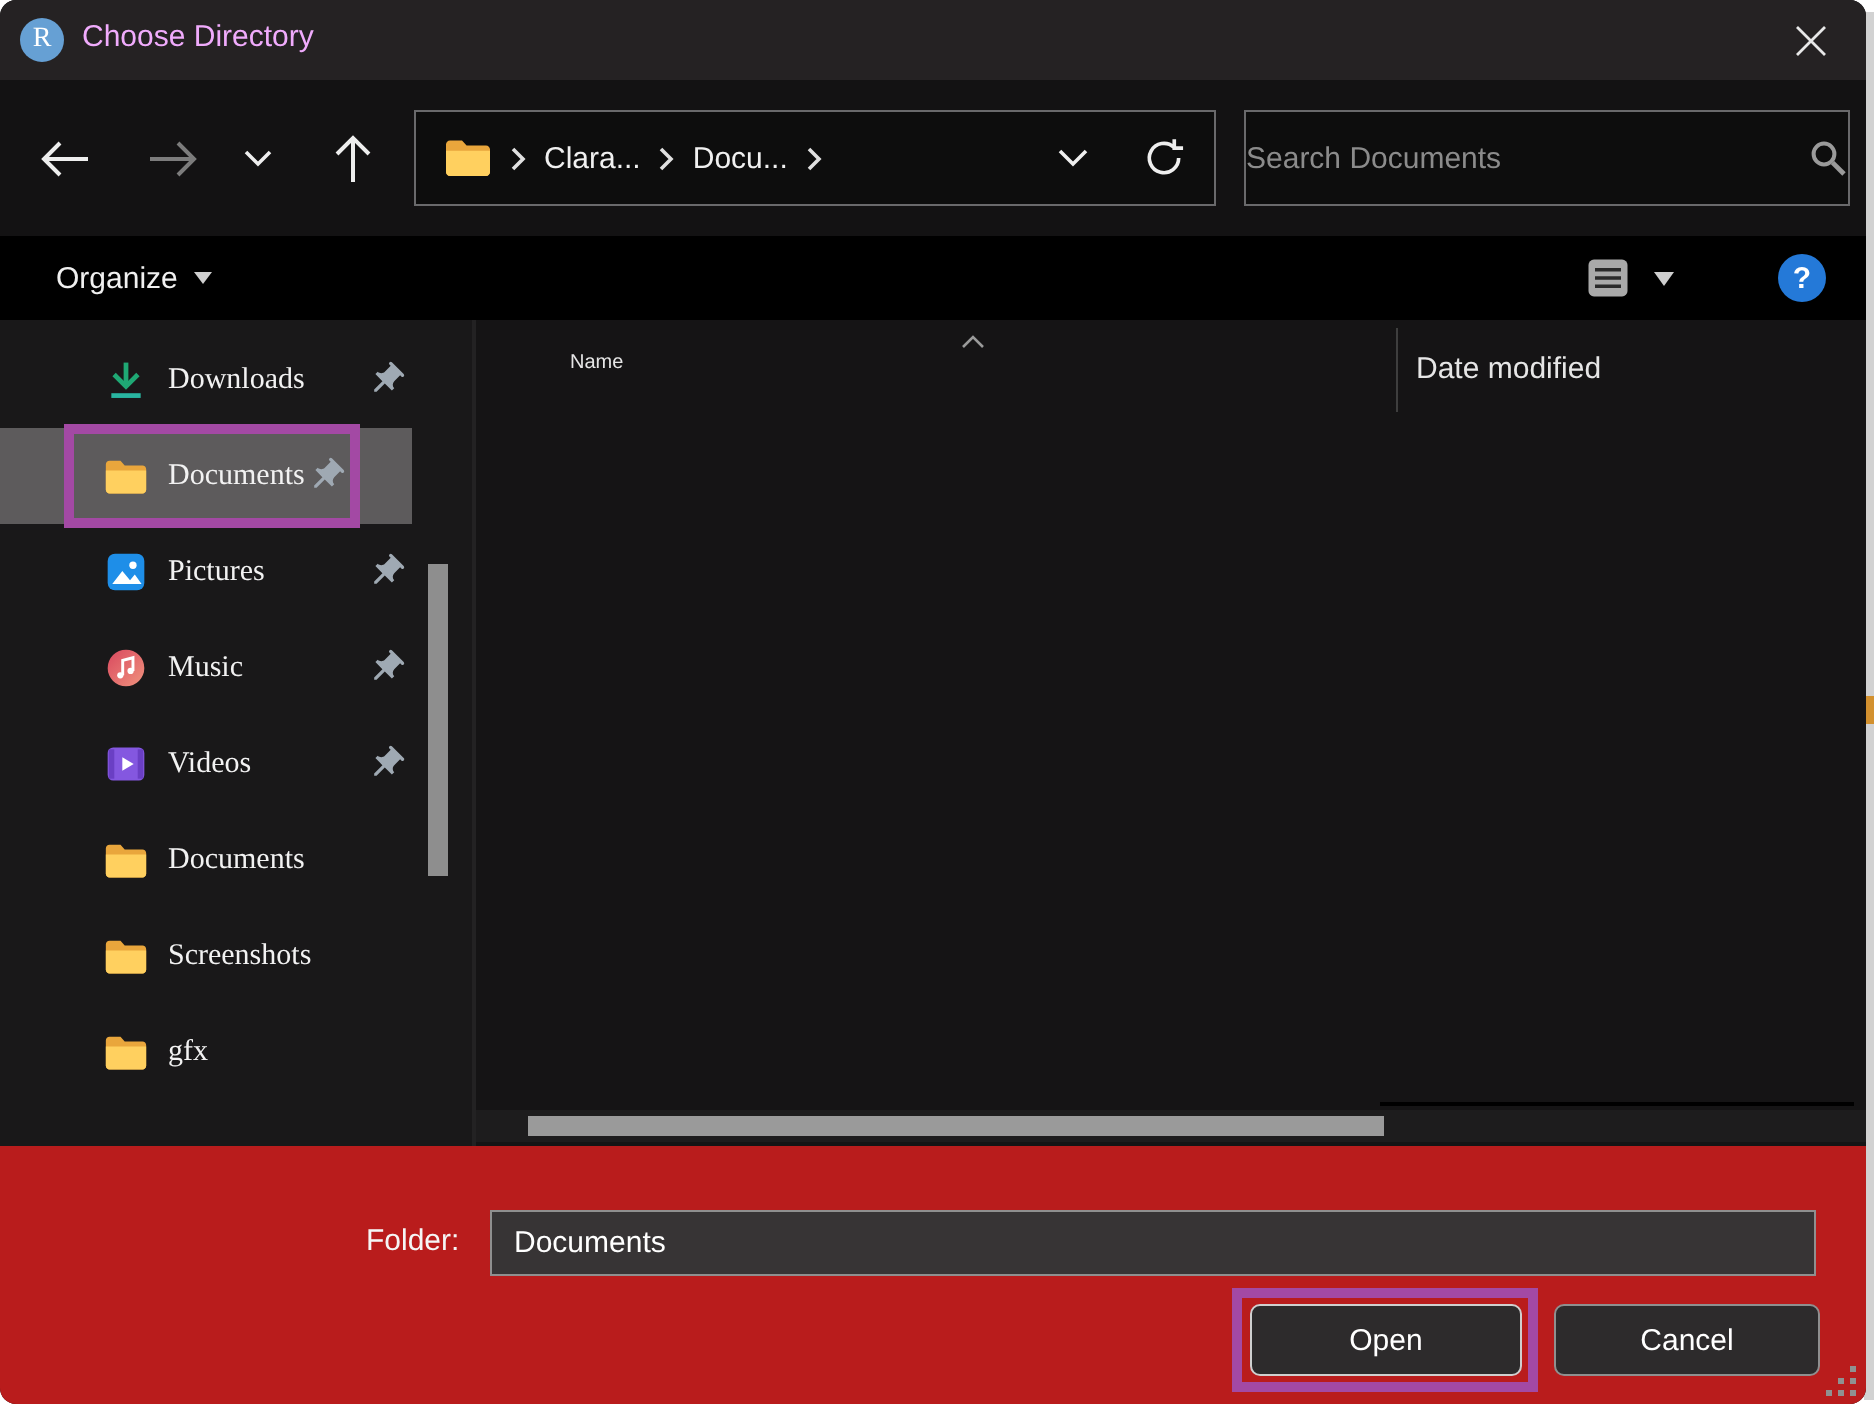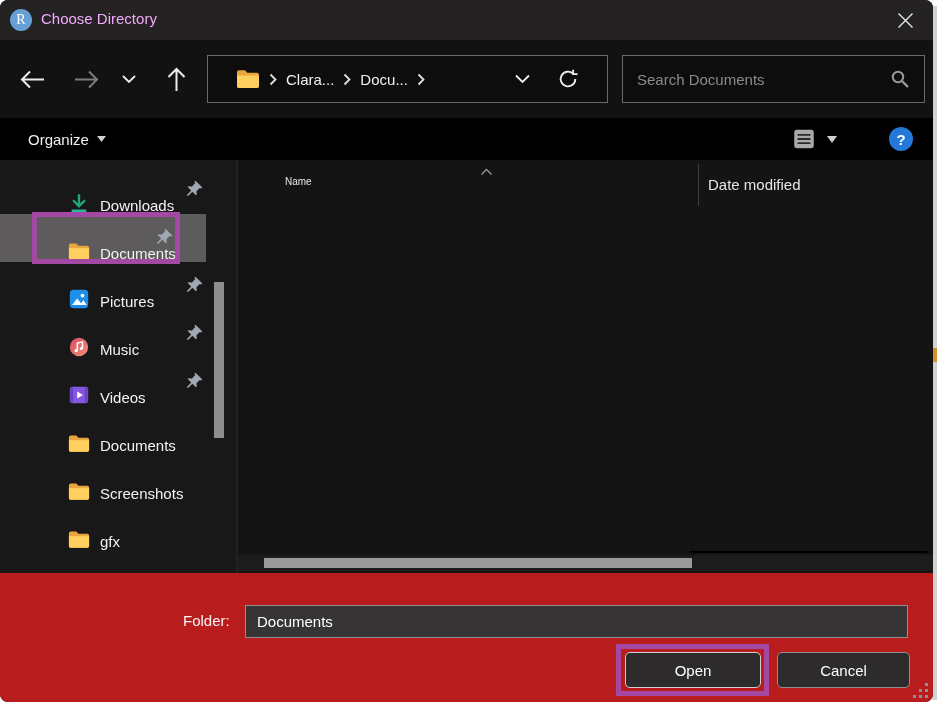--- a/index.html
+++ b/index.html
@@ -25,29 +25,29 @@
 
   
   .navbar { position:absolute; left:0; top:40px; width:933px; height:78px; background:#131213; }
   .nav-btn { position:absolute; top:0; height:78px; display:flex; align-items:center; justify-content:center; }
   .nav-back    { left:12px;  width:40px; }
   .nav-forward { left:66px;  width:40px; }
   .nav-recent  { left:112px; width:34px; }
   .nav-up      { left:156px; width:40px; }
 
   .addressbar { position:absolute; left:207px; top:15px; width:401px; height:48px;
-    background:#0d0d0d; border:1px solid #69696b; display:flex; align-items:center; padding:0 28px; }
+    background:#0d0d0d; border:1px solid #69696b; display:flex; align-items:center; padding:0 14px; }
   .crumb-sep { margin:0 9px; display:flex; align-items:center; }
   .crumb { color:#f0f0f0; font-size:15px; white-space:nowrap; cursor:default; }
   .addr-spacer { flex:1; }
   .addr-dd { margin-right:26px; display:flex; align-items:center; }
   .addr-refresh { display:flex; align-items:center; }
 
   .searchbox { position:absolute; left:622px; top:15px; width:303px; height:48px;
-    background:#0d0d0d; border:1px solid #69696b; display:flex; align-items:center; padding:0 14px; }
+    background:#0d0d0d; border:1px solid #69696b; display:flex; align-items:center; padding:0 0; }
   .searchbox input { flex:1; background:transparent; border:none; outline:none;
     color:#e8e8e8; font-size:15px; font-family:"Liberation Sans", sans-serif; }
   .searchbox input::placeholder { color:#8b8b8b; }
 
   
   .toolbar { position:absolute; left:0; top:118px; width:933px; height:42px; background:#000000; }
   .tb-item { position:absolute; top:0; height:42px; display:flex; align-items:center; gap:8px;
     color:#f0f0f0; font-size:15px; cursor:default; }
   .tb-organize { left:28px; }
   .tb-newfolder { left:158px; }
@@ -55,21 +55,21 @@
   .tb-help { right:20px; }
   .help-circle { width:24px; height:24px; border-radius:50%; background:#2479d8; color:#fff;
     font-size:15px; font-weight:bold; display:flex; align-items:center; justify-content:center; }
 
   
   .content { position:absolute; left:0; top:160px; width:933px; height:413px; background:#151415; }
   .sidebar { position:absolute; left:0; top:0; width:236px; height:413px; background:#191819; overflow:hidden; }
   .side-divider { position:absolute; left:236px; top:0; width:2px; height:413px; background:#232223; }
 
   .side-rows { position:absolute; left:0; top:6px; width:236px; }
-  .side-row { position:relative; height:48px; display:flex; align-items:flex-end; padding-left:68px; cursor:default; }
+  .side-row { position:relative; height:48px; display:flex; align-items:center; padding-left:52px; cursor:default;font-family:Liberation Serif, serif; }
   .side-row.selected { background:#5d5b5c; width:206px; }
   .side-icon { width:22px; height:22px; margin-right:10px; flex:0 0 22px; display:flex;
     align-items:center; justify-content:center; }
   .side-label { color:#f2f2f2; font-size:15px; white-space:nowrap; }
   .pin { position:absolute; right:33px; top:14px; width:20px; height:20px; }
 
   .side-scrollbar { position:absolute; left:213px; top:0; width:12px; height:413px; }
   .side-thumb { position:absolute; left:1px; top:122px; width:10px; height:156px; background:#8e8e8e; }
 
   .main { position:absolute; left:238px; top:0; width:695px; height:413px; background:#151415; }

